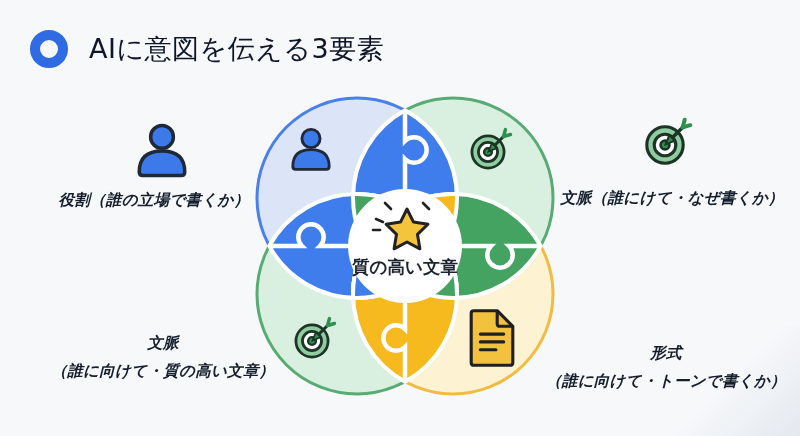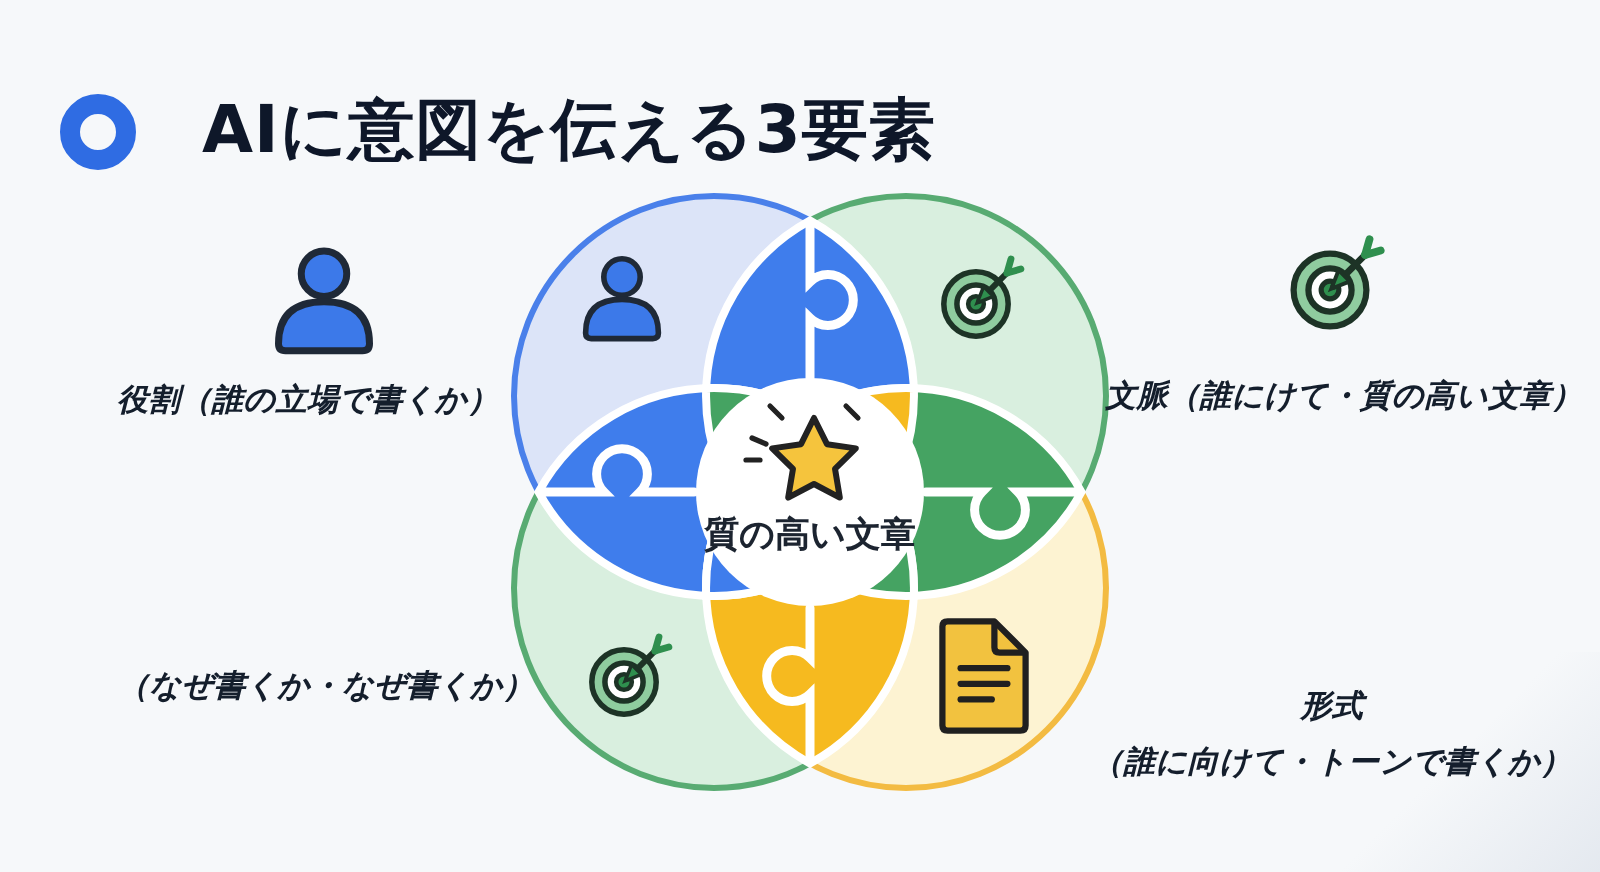--- a/index.html
+++ b/index.html
@@ -18,21 +18,21 @@
   .title-row{
     position:absolute;left:30px;top:27px;
     display:flex;align-items:center;gap:17px;
   }
   .ring{
     width:38px;height:38px;box-sizing:border-box;
     border:10.5px solid #2f6ce3;border-radius:50%;
     background:transparent;flex:0 0 auto;
   }
   h1.title{
-    margin:16px;font-size:33px;font-weight:700;color:#0e1729;
+    margin:4px;font-size:27px;font-weight:400;color:#0e1729;
     letter-spacing:.5px;white-space:nowrap;
   }
   .venn{position:absolute;left:0;top:0;width:800px;height:436px;}
   .callout{
     position:absolute;text-align:center;font-weight:700;
     font-size:15.5px;color:#141e2c;line-height:28px;letter-spacing:.3px;
   }
   .callout .ln{display:block;font-style:italic;}
   .role-label{left:34px;top:186px;width:240px;}
   .ctx-right-label{left:548px;top:184px;width:248px;}
@@ -138,25 +138,26 @@
         <path d="M-9,9 L3,9"></path>
       </g>
     </g>
   </svg>
 
   <div class="callout role-label">
     <span class="ln">役割（誰の立場で書くか）</span>
   </div>
 
   <div class="callout ctx-right-label">
-    <span class="ln">文脈（誰にけて・質の高い文章）</span>
+    <span class="ln">文脈（誰にけて・なぜ書くか）</span>
   </div>
 
   <div class="callout ctx-bottom-label">
-    <span class="ln">（なぜ書くか・なぜ書くか）</span>
+    <span class="ln">文脈</span>
+    <span class="ln">（誰に向けて・質の高い文章）</span>
   </div>
 
   <div class="callout format-label">
     <span class="ln">形式</span>
     <span class="ln">（誰に向けて・トーンで書くか）</span>
   </div>
 
 </div>
 
 </body></html>

